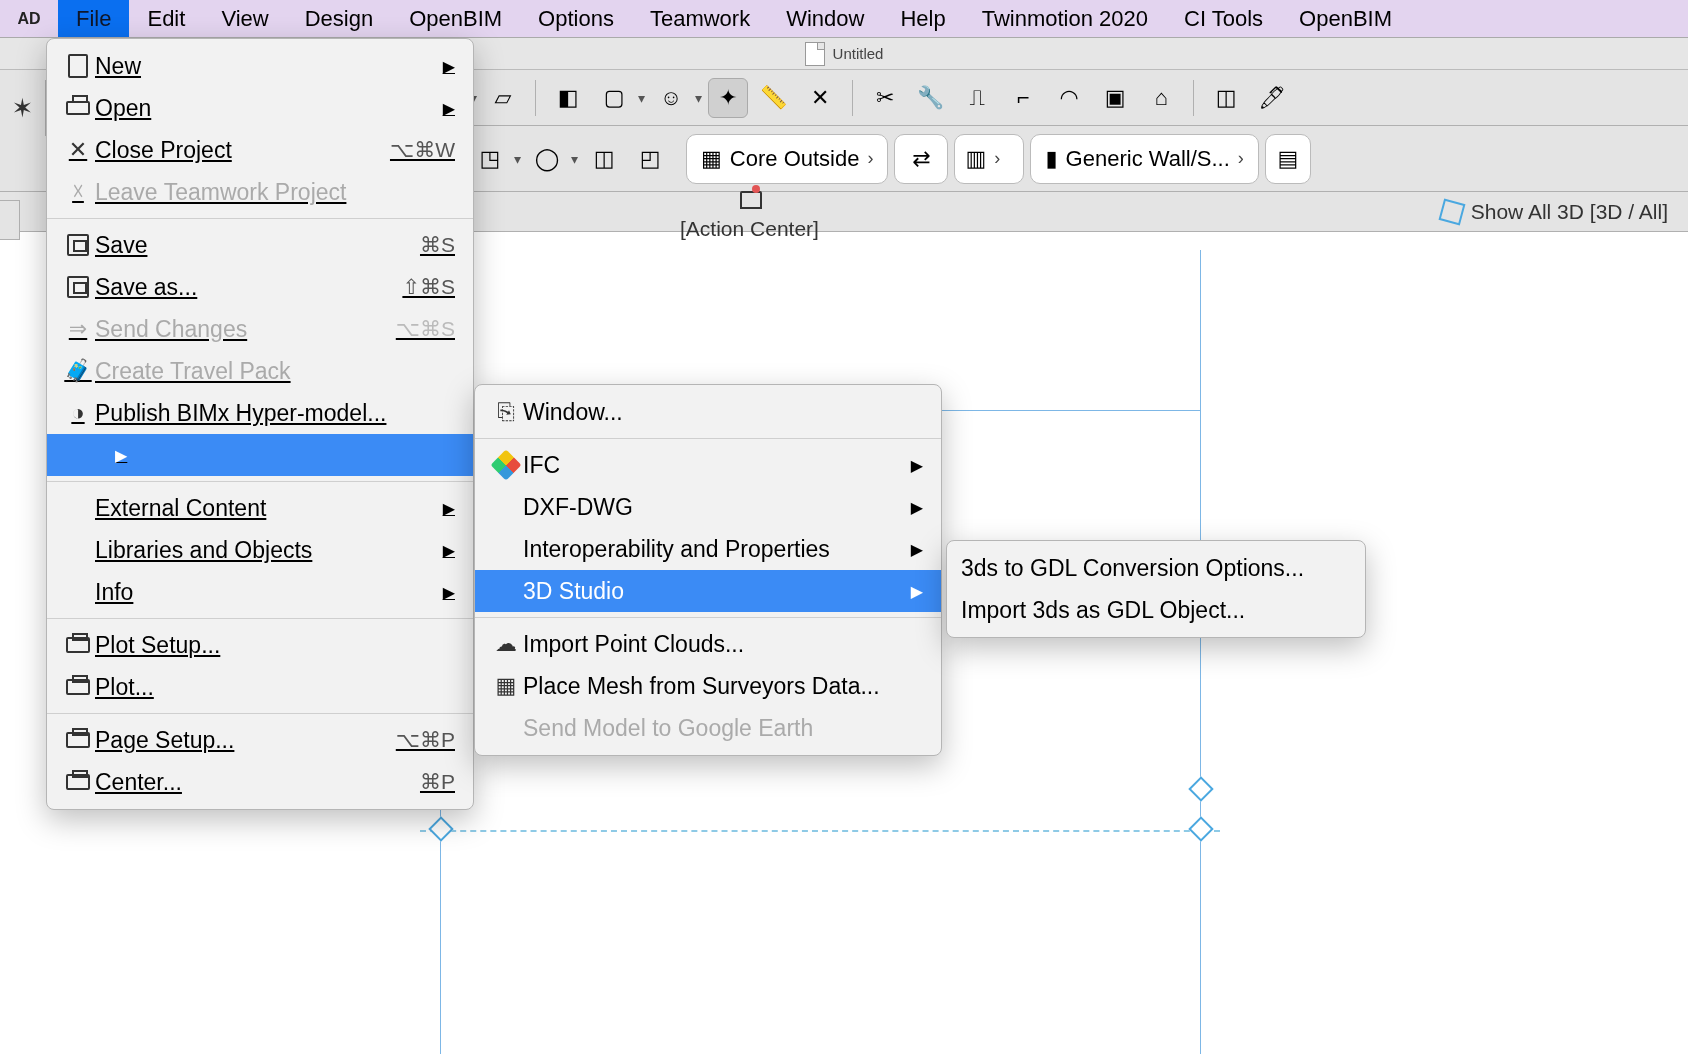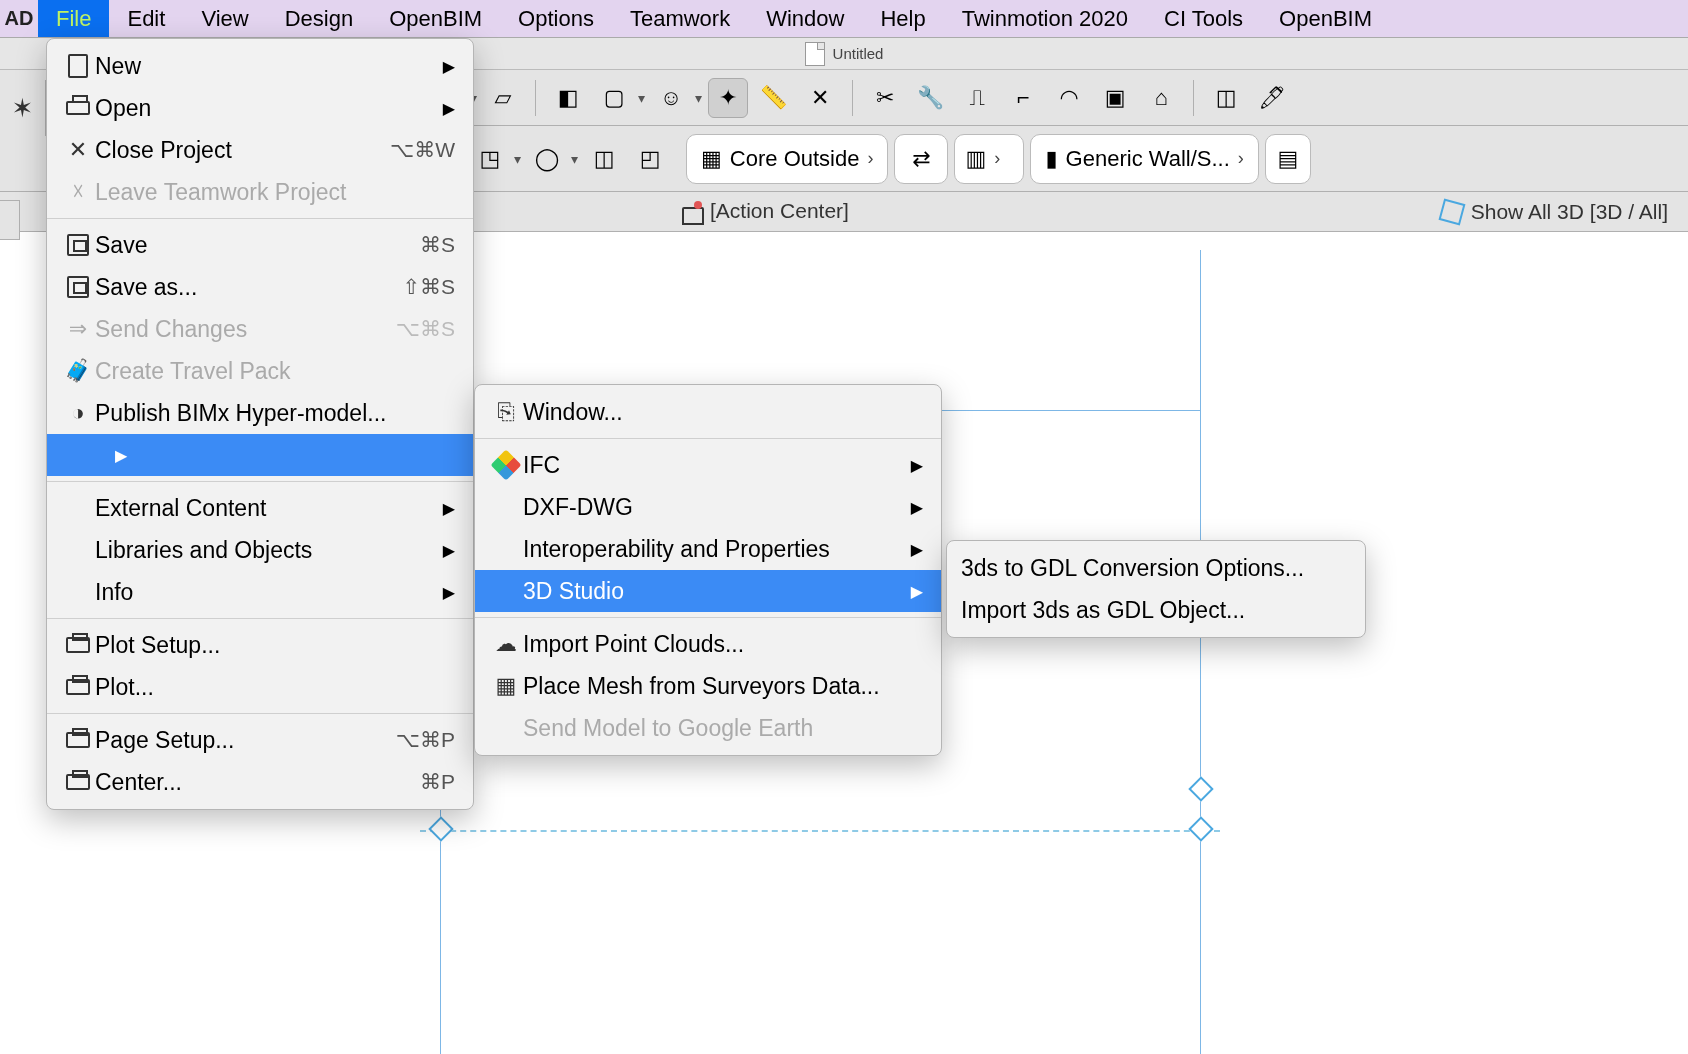--- a/index.html
+++ b/index.html
@@ -1,41 +1,41 @@
 <!DOCTYPE html>
 <html><head>
 <meta charset="utf-8">
 <style>
 * { margin: 0; padding: 0; box-sizing: border-box; font-family: -apple-system, BlinkMacSystemFont, "Helvetica Neue", sans-serif; }
 body { width: 1688px; height: 1054px; background: #ffffff; overflow: hidden; position: relative; }
 
 
 .menubar { height: 38px; background: #e3d4ef; display: flex; align-items: stretch; border-bottom: 1px solid #aaa; }
-.menubar .logo { width: 38px; display: flex; align-items: center; justify-content: center; font-weight: 700; font-size: 20px; color: #222; }
+.menubar .logo { width: 58px; display: flex; align-items: center; justify-content: center; font-weight: 700; font-size: 16px; color: #222; }
 .menubar .menuitem { padding: 0 18px; font-size: 22px; display: flex; align-items: center; cursor: default; }
-.menubar .menuitem.active { background: #0a6ff0; color: #bef264; }
+.menubar .menuitem.active { background: #0a6ff0; color: #0f172a; }
 
 
 .titlebar { height: 32px; background: #e6e6e6; display: flex; align-items: center; justify-content: center; font-size: 15px; color: #444; border-bottom: 1px solid #bbb; }
 .titlebar .doc-icon { width: 20px; height: 24px; border: 1px solid #999; background: #fff; margin-right: 8px; position: relative; }
 .titlebar .doc-icon::after { content: ""; position: absolute; top: 0; right: 0; width: 6px; height: 6px; background: #e6e6e6; border-left: 1px solid #999; border-bottom: 1px solid #999; }
 
 
 .toolbar { background: #e4e4e4; border-bottom: 1px solid #b0b0b0; display: flex; align-items: center; padding: 6px 8px; gap: 6px; }
 .tbicon { width: 40px; height: 40px; border: 1px solid transparent; border-radius: 6px; display: flex; align-items: center; justify-content: center; font-size: 22px; }
 .tbicon.active { background: #d0d0d0; border-color: #aaa; }
 .tbsep { width: 1px; height: 36px; background: #b0b0b0; margin: 0 6px; }
 .tbdd { display: flex; align-items: center; gap: 4px; }
 .tbdd .chev { font-size: 14px; color: #555; }
 .tbbtn { height: 50px; border: 1px solid #bbb; border-radius: 10px; background: #fff; display: flex; align-items: center; padding: 0 14px; font-size: 22px; gap: 8px; }
 .tbbtn .chev { font-size: 18px; color: #444; }
 
 .statusbar { background: #e4e4e4; height: 40px; display: flex; align-items: center; border-bottom: 1px solid #b0b0b0; font-size: 21px; color: #333; }
 .statusbar .left { width: 520px; }
-.statusbar .ac { display: flex; gap: 8px; padding-left: 160px; }
+.statusbar .ac { display: flex; align-items: center; gap: 8px; padding-left: 160px; flex-direction: column; }
 .statusbar .show3d { margin-left: auto; display: flex; align-items: center; gap: 8px; padding-right: 20px; }
 .statusbar .lh-icon { width: 22px; height: 26px; display: inline-block; position: relative; }
 .statusbar .lh-icon::before { content: ""; position: absolute; bottom: 0; left: 2px; width: 18px; height: 14px; border: 2px solid #333; border-radius: 2px 2px 0 0; }
 .statusbar .lh-icon::after { content: ""; position: absolute; top: 2px; right: 0; width: 8px; height: 8px; background: #e25555; border-radius: 50%; }
 .cube-icon { width: 22px; height: 22px; border: 2px solid #4aa8e0; transform: rotate(15deg); }
 
 
 .canvas { position: absolute; top: 250px; left: 20px; right: 0; bottom: 0; background: #fff; }
 .canvas .vline { position: absolute; top: 0; bottom: 0; width: 1px; background: #7db7e6; }
 .canvas .vl1 { left: 420px; }
@@ -55,21 +55,21 @@
 .menu .sep { height: 1px; background: #cfcfcf; margin: 5px 0; }
 .menu .row { display: flex; align-items: center; height: 42px; padding: 0 18px 0 14px; font-size: 23px; cursor: default; }
 .menu .row.disabled { color: #aaa; }
 .menu .row.sel { background: #3b8bf5; color: #fff; }
 .menu .row .icn { width: 34px; display: flex; justify-content: center; color: #333; font-size: 22px; flex-shrink: 0; }
 .menu .row.sel .icn, .menu .row.disabled .icn { color: inherit; }
 .menu .row .lbl { flex: 1; white-space: nowrap; }
 .menu .row .sc { color: #555; font-size: 21px; margin-left: 30px; }
 .menu .row.disabled .sc { color: #bbb; }
 .menu .row .arr { margin-left: 20px; font-size: 16px; }
-.menu.m1 { left: 46px; top: 38px; width: 428px; }
+.menu.m1 { left: 46px; top: 38px; width: 428px; text-decoration: underline; }
 .menu.m2 { left: 474px; top: 384px; width: 468px; }
 .menu.m3 { left: 946px; top: 540px; width: 420px; }
 
 
 .i-new { width: 20px; height: 24px; border: 2px solid #333; border-radius: 2px; position: relative; }
 .i-open { width: 24px; height: 14px; border: 2px solid #333; border-radius: 2px; position: relative; }
 .i-open::before { content: ""; position: absolute; top: -8px; left: 4px; width: 12px; height: 6px; border: 2px solid #333; border-bottom: none; }
 .i-save { width: 22px; height: 22px; border: 2px solid #333; border-radius: 2px; position: relative; }
 .i-save::after { content: ""; position: absolute; bottom: 2px; left: 4px; width: 10px; height: 8px; border: 2px solid #333; }
 .i-print { width: 24px; height: 16px; border: 2px solid #333; border-radius: 2px; position: relative; }

